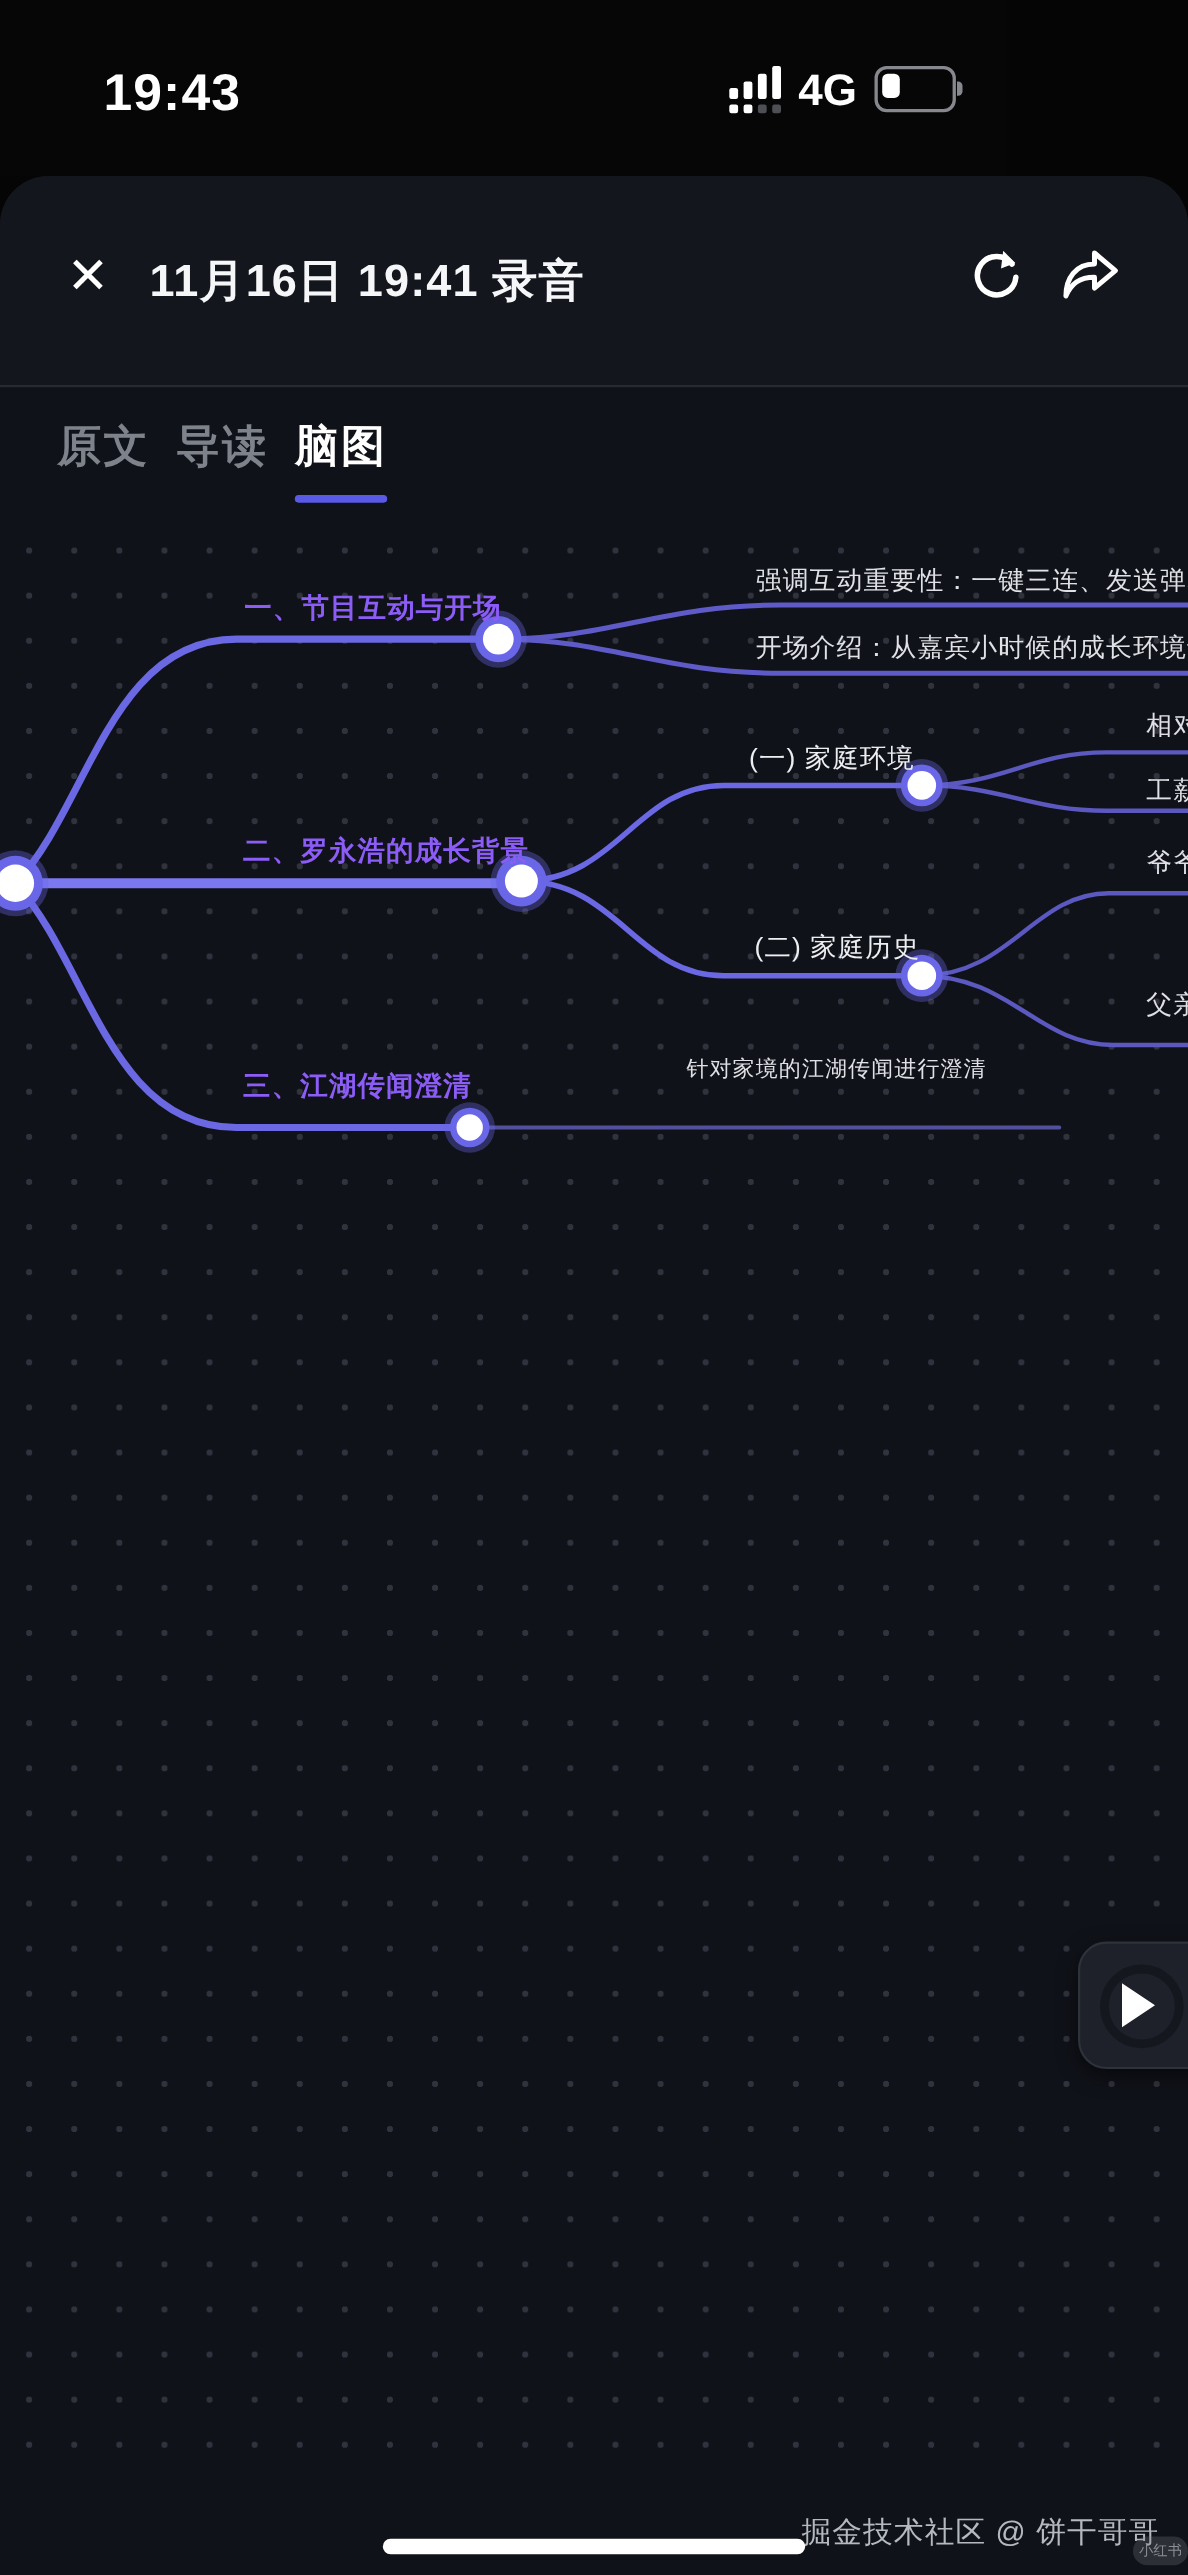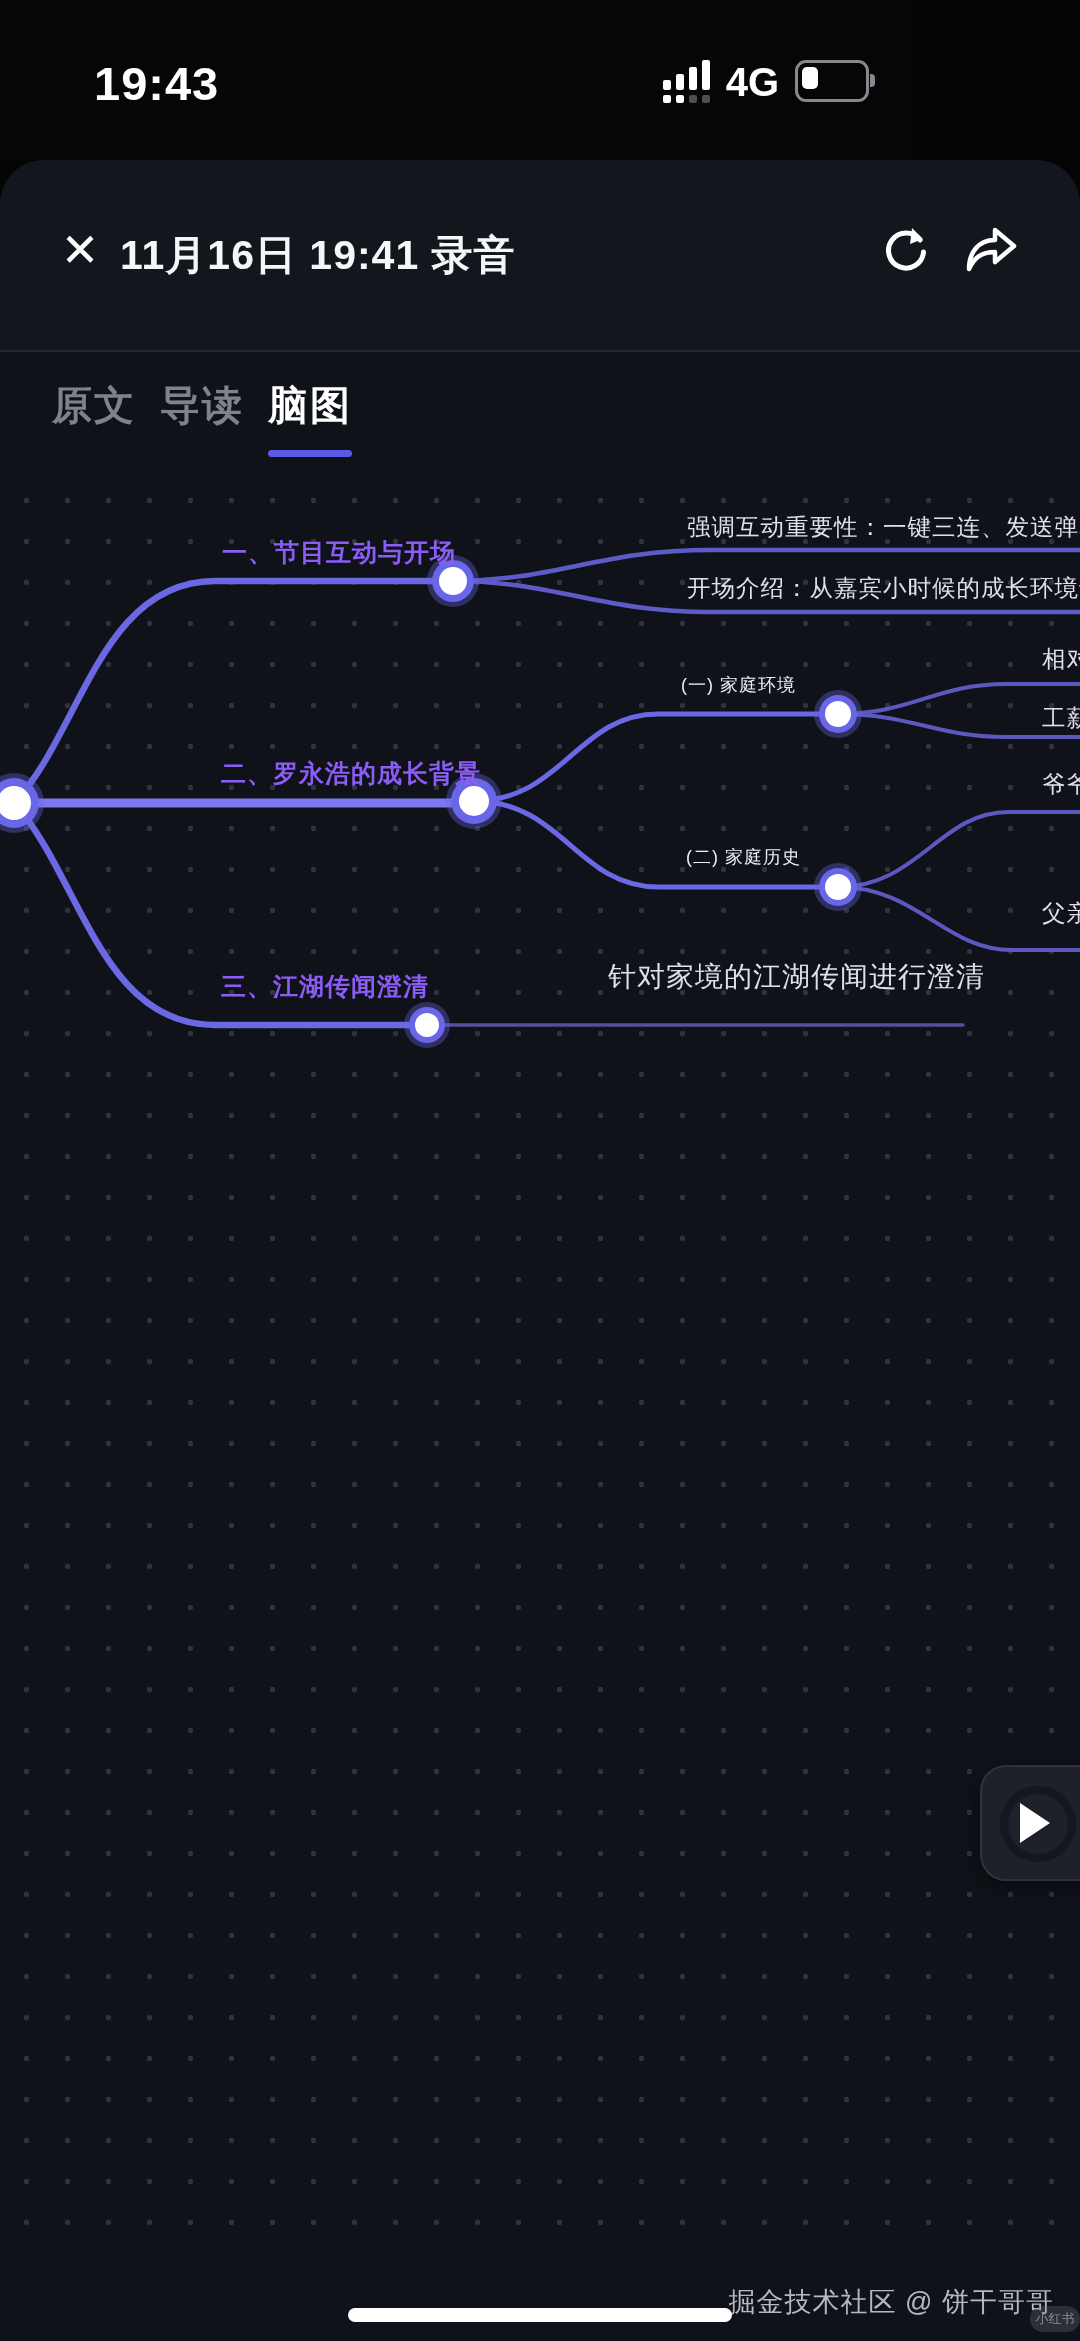--- a/index.html
+++ b/index.html
@@ -16,37 +16,37 @@
   .sig-row-bot span{display:block;width:8px;height:8px;border-radius:2px;}
   .fourg{color:#fff;font-size:40px;font-weight:bold;}
   .battery{position:relative;width:68px;height:36px;border:3px solid #86888d;border-radius:11px;}
   .battery .fill{position:absolute;left:4px;top:4px;width:16px;height:22px;background:#fff;border-radius:5px;}
   .battery .nub{position:absolute;right:-9px;top:11px;width:5px;height:13px;background:#86888d;border-radius:0 4px 4px 0;}
 
   
   .sheet{position:absolute;top:160px;left:0;width:1080px;height:2181px;background:#101219;border-radius:44px 44px 0 0;}
   .header{position:absolute;top:160px;left:0;width:1080px;height:190px;background:#14161d;border-radius:44px 44px 0 0;}
   .hdr-close{position:absolute;left:52px;top:222px;width:56px;height:56px;color:#ffffff;font-size:46px;line-height:56px;text-align:center;font-weight:bold;cursor:pointer;}
-  .hdr-title{position:absolute;left:120px;top:228px;font-size:41px;font-weight:bold;color:#f5f6f8;letter-spacing:1px;}
+  .hdr-title{position:absolute;left:136px;top:228px;font-size:41px;font-weight:bold;color:#f5f6f8;letter-spacing:1px;}
   .hdr-ico{position:absolute;top:222px;width:56px;height:56px;}
   .divider{position:absolute;top:350px;left:0;width:1080px;height:2px;background:#262a33;}
 
   
   .tabs{position:absolute;top:378px;left:52px;display:flex;gap:24px;}
   .tab{position:relative;font-size:40px;font-weight:bold;color:#7e828b;letter-spacing:2px;padding-bottom:24px;cursor:pointer;}
   .tab.active{color:#ffffff;}
   .tab .underline{position:absolute;left:0;bottom:0;width:100%;height:7px;border-radius:4px;background:#5a5ae6;}
 
   
   .map-bg{position:absolute;top:468px;left:0;width:1080px;height:1792px;
     background-image:radial-gradient(circle,#30333d 2.6px,rgba(0,0,0,0) 3px);
     background-size:41px 41px;background-position:6px 12px;}
   .mm-svg{position:absolute;top:0;left:0;width:1080px;height:2341px;pointer-events:none;}
   .mm-branch{position:absolute;font-size:25px;font-weight:bold;color:#8b5cf6;white-space:nowrap;letter-spacing:1px;}
-  .mm-sub{position:absolute;font-size:18px;font-weight:500;color:#eceef2;white-space:nowrap;letter-spacing:1px;}
+  .mm-sub{position:absolute;font-size:24px;font-weight:500;color:#eceef2;white-space:nowrap;letter-spacing:1px;}
   .mm-leaf{position:absolute;font-size:23.5px;color:#dfe1e6;white-space:nowrap;letter-spacing:1px;}
 
   
   .player{position:absolute;left:980px;top:1765px;width:150px;height:112px;background:#1e2129;border:2px solid #2e323b;border-radius:26px;box-shadow:0 6px 18px rgba(0,0,0,.5);cursor:pointer;}
   .player .ring{position:absolute;left:18px;top:19px;width:60px;height:60px;border:8px solid #15171e;border-radius:50%;}
   .player .tri{position:absolute;left:38px;top:36px;width:0;height:0;border-left:30px solid #ffffff;border-top:20px solid transparent;border-bottom:20px solid transparent;}
 
   
   .watermark{position:absolute;right:26px;top:2284px;font-size:27px;color:#b4b8bf;letter-spacing:1px;}
   .wm-badge{position:absolute;left:1030px;top:2306px;width:50px;height:26px;border-radius:13px;background:rgba(120,124,130,.28);color:#8b8f95;font-size:13px;line-height:26px;text-align:center;overflow:hidden;}
@@ -165,21 +165,21 @@
 
 <div class="mm-branch" style="left:221px;top:757px;">二、罗永浩的成长背景</div>
 <div class="mm-sub" style="left:681px;top:673px;">(一) 家庭环境</div>
 <div class="mm-leaf" style="left:1042px;top:643px;">相对</div>
 <div class="mm-leaf" style="left:1042px;top:702px;">工薪</div>
 <div class="mm-sub" style="left:686px;top:845px;">(二) 家庭历史</div>
 <div class="mm-leaf" style="left:1042px;top:768px;">爷爷</div>
 <div class="mm-leaf" style="left:1042px;top:897px;">父亲</div>
 
 <div class="mm-branch" style="left:221px;top:970px;">三、江湖传闻澄清</div>
-<div class="mm-leaf" style="left:608px;top:958px;font-size:28px;">针对家境的江湖传闻进行澄清</div>
+<div class="mm-leaf" style="left:624px;top:958px;font-size:20px;">针对家境的江湖传闻进行澄清</div>
 
 <div class="player">
   <div class="ring"></div>
   <div class="tri"></div>
 </div>
 
 <div class="watermark">掘金技术社区 @ 饼干哥哥</div>
 <div class="wm-badge">小红书</div>
 <div class="home-indicator"></div>
 

